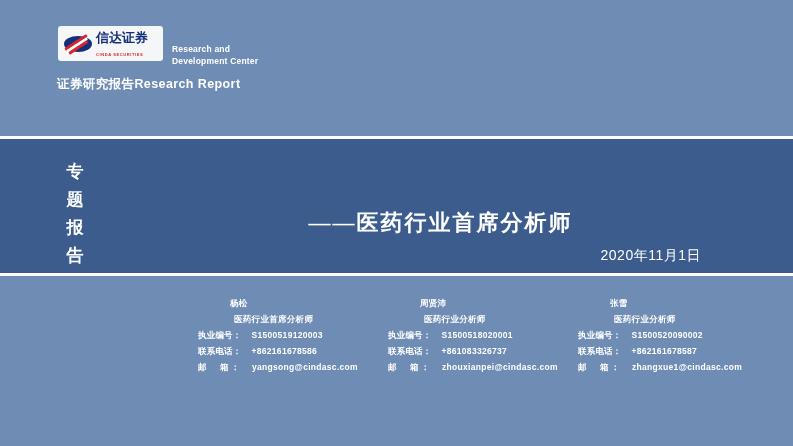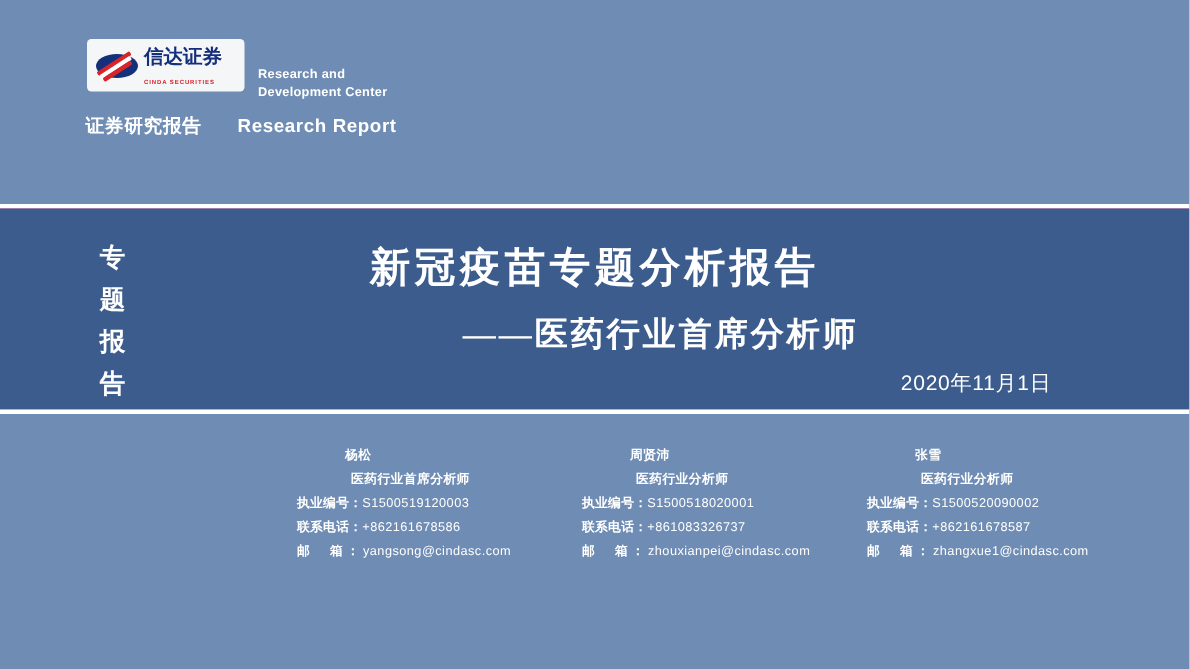--- a/index.html
+++ b/index.html
@@ -8,21 +8,21 @@
     background: #ffffff;
   }
   body {
     font-family: "Liberation Sans", sans-serif;
   }
   .slide {
     position: relative;
     width: 793px;
     height: 446px;
     overflow: hidden;
-    background: #ec4899;
+    background: #4c1d95;
     box-sizing: border-box;
   }
 
   
   .band-top {
     position: absolute;
     left: 0; top: 0;
     width: 793px; height: 136px;
     background: #6e8cb4;
   }
@@ -126,21 +126,21 @@
     left: 57px; top: 76px;
     font-family: "Liberation Sans", sans-serif;
     font-size: 12.5px;
     font-weight: bold;
     color: #ffffff;
     letter-spacing: 0.4px;
     white-space: nowrap;
   }
   .report-label .en {
     font-family: "Liberation Sans", sans-serif;
-    margin-left: 24px;
+    margin-left: 0;
   }
 
   
   .spine {
     position: absolute;
     left: 60px; top: 158px;
     width: 30px;
     font-family: "Liberation Serif", serif;
     font-size: 17px;
     font-weight: bold;
@@ -220,21 +220,21 @@
   }
   .an-row {
     font-family: "Liberation Sans", sans-serif;
     font-size: 8.5px;
     font-weight: bold;
     line-height: 16px;
     letter-spacing: 0.2px;
     white-space: nowrap;
   }
   .an-row .k { font-weight: bold; }
-  .an-row .v { font-weight: normal; letter-spacing: 0.3px; }
+  .an-row .v { font-weight: bold; letter-spacing: 0.3px; margin-left: 10px; }
   .k-mail { letter-spacing: 2.5px; }
 </style>
 </head>
 <body>
 
 <div class="slide">
 
   <div class="band-top"></div>
   <div class="rule-1"></div>
   <div class="band-mid"></div>
@@ -265,21 +265,20 @@
     <span>证券研究报告</span><span class="en">Research Report</span>
   </div>
 
   <div class="spine">
     <span>专</span>
     <span>题</span>
     <span>报</span>
     <span>告</span>
   </div>
 
-  <div class="main-title">新冠疫苗专题分析报告</div>
   <div class="sub-title">——医药行业首席分析师</div>
   <div class="date-line">2020年11月1日</div>
 
   <div class="analysts">
 
     <div class="analyst-col col-1">
       <div class="an-name">杨松</div>
       <div class="an-role">医药行业首席分析师</div>
       <div class="an-row">
         <span class="k">执业编号：</span><span class="v">S1500519120003</span>

